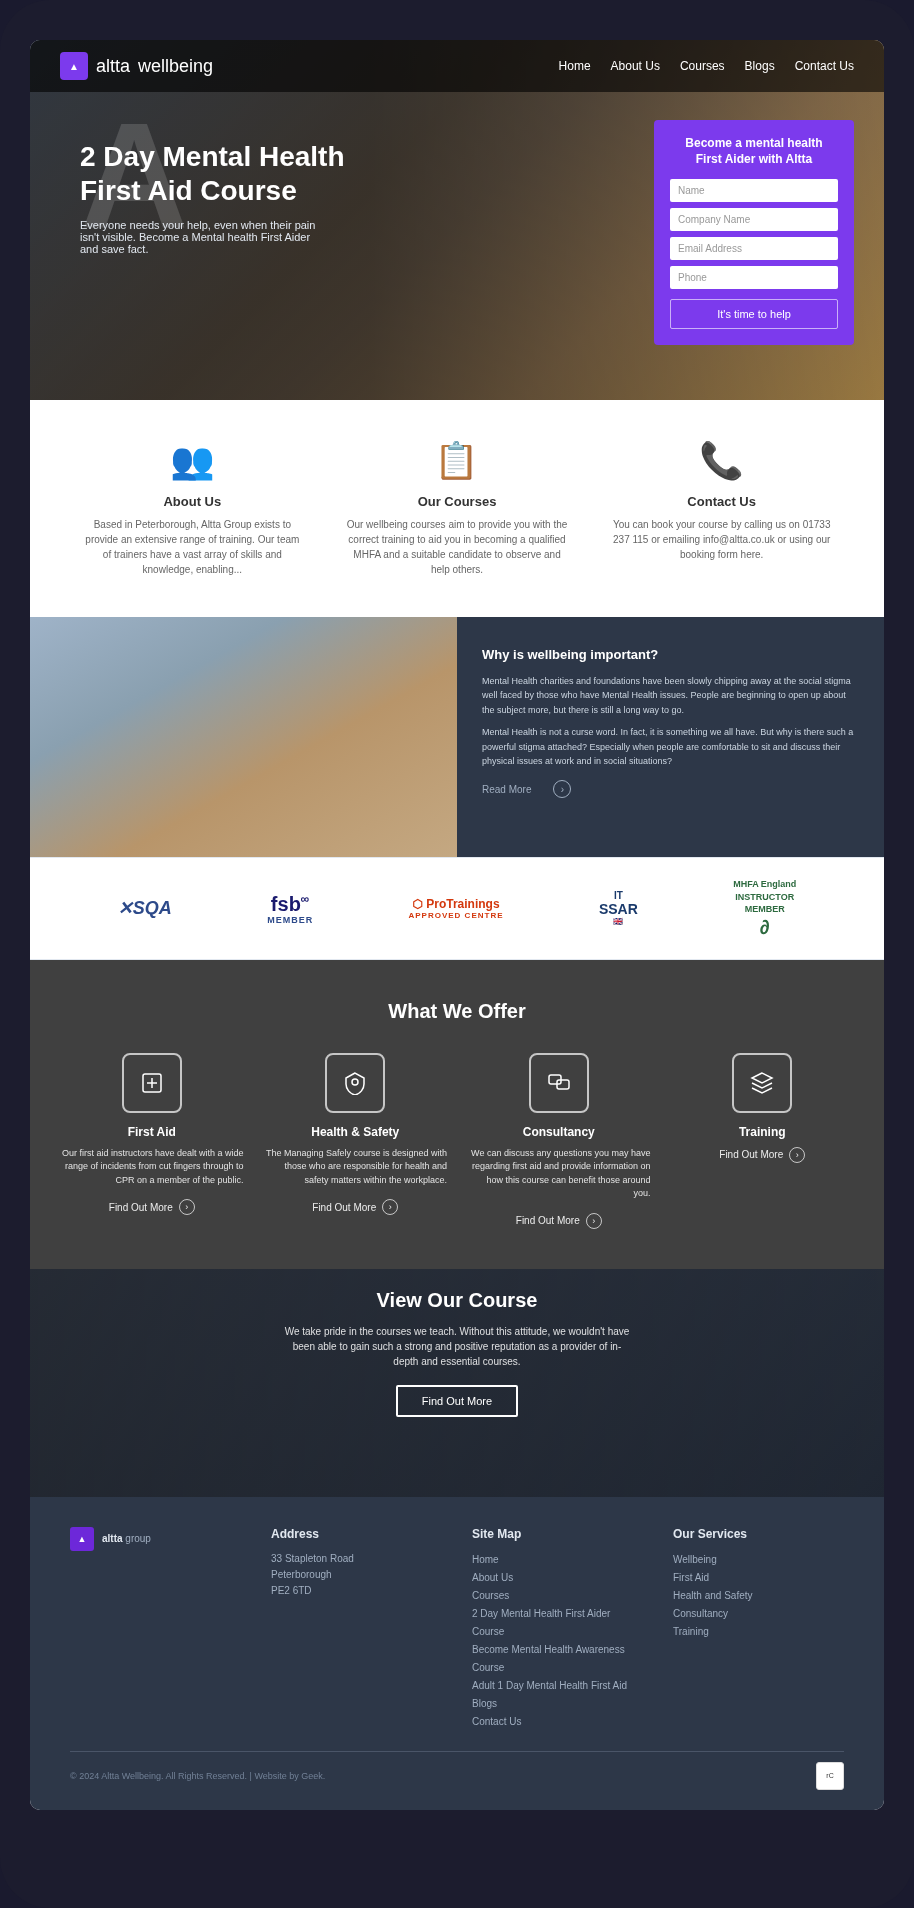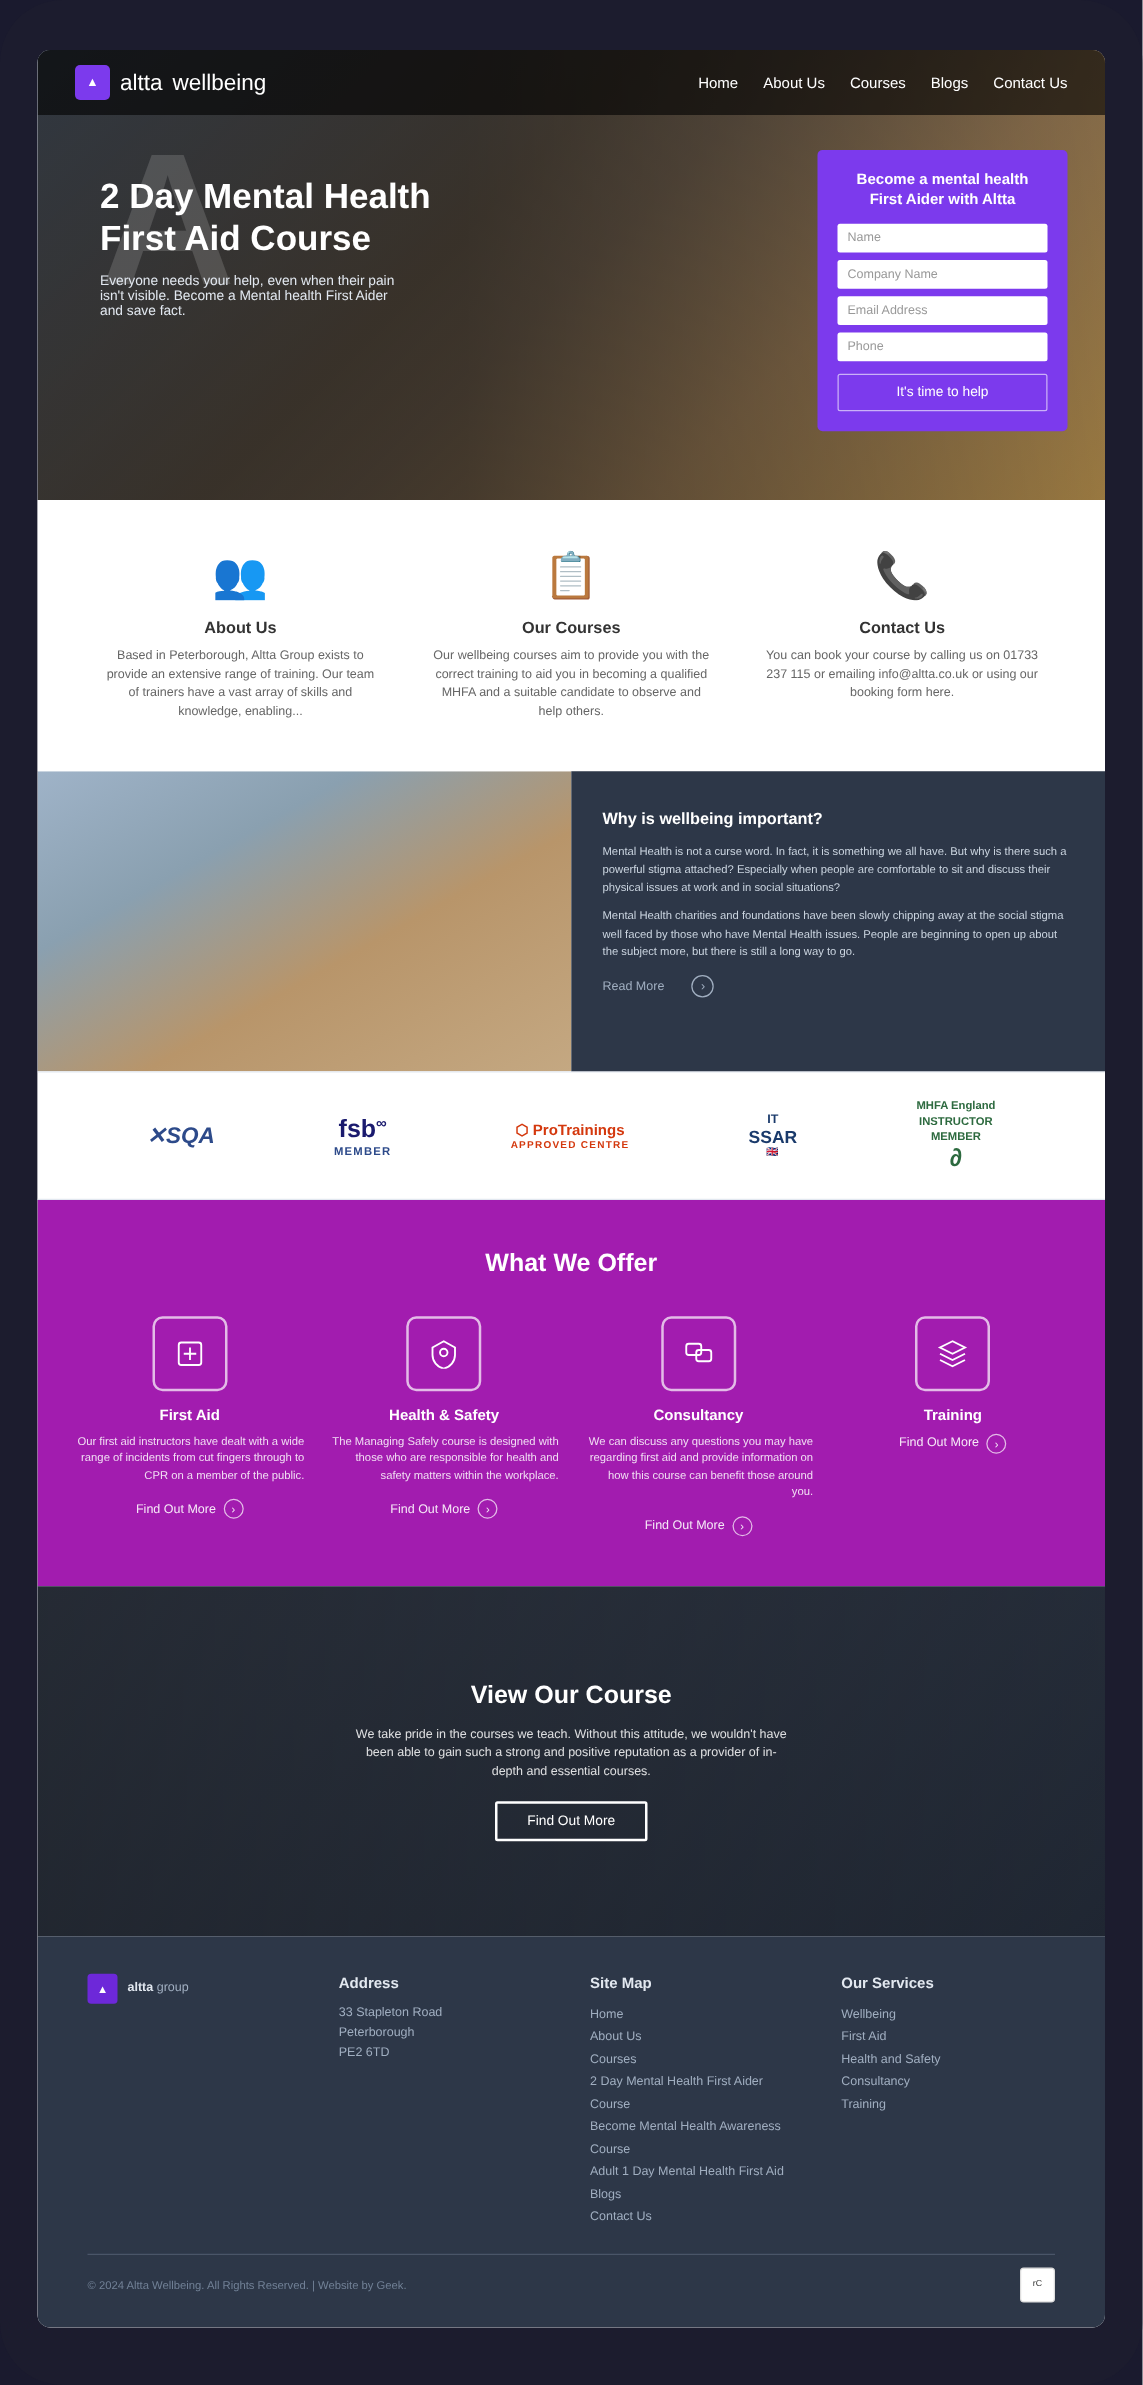--- a/index.html
+++ b/index.html
@@ -232,21 +232,21 @@
     }
     .partner-sqa { color: #2d4a8a; font-size: 18px; font-style: italic; }
     .partner-fsb-sub { color: #2d4a8a; font-size: 9px; font-weight: 700; letter-spacing: 1px; }
     .partner-pro { color: #d4380d; font-size: 12px; font-weight: 700; }
     .partner-pro-sub { color: #666; font-size: 8px; letter-spacing: 1px; }
     .partner-itssar { color: #1a3a6b; font-size: 11px; font-weight: 700; }
     .partner-mhfa { color: #2d6a3f; font-size: 11px; font-weight: 700; }
 
     
     .offer-section {
-      background: #a21caf;
+      background: #404040;
       padding: 40px 30px;
       text-align: center;
     }
     .offer-title {
       color: #fff;
       font-size: 20px;
       font-weight: 700;
       margin-bottom: 30px;
     }
     .offer-grid {
@@ -294,26 +294,25 @@
       width: 16px; height: 16px;
       border-radius: 50%;
       border: 1px solid rgba(255,255,255,0.7);
       display: flex; align-items: center; justify-content: center;
       font-size: 9px;
     }
 
     
     .view-course {
       position: relative;
-      height: 280px;
+      height: 228px;
       background: linear-gradient(135deg, #4a5568 0%, #2d3748 100%);
       display: flex;
       flex-direction: column;
       align-items: center;
-      justify-content: center;
       text-align: center;
       overflow: hidden;
     }
     .view-course-bg {
       position: absolute; inset: 0;
       background: linear-gradient(to right, rgba(0,0,0,0.5) 0%, rgba(0,0,0,0.3) 100%);
     }
     .view-course-content { position: relative; z-index: 2; padding: 20px; }
     .view-course-title {
       color: #fff;
@@ -473,22 +472,22 @@
         <div class="feature-desc">You can book your course by calling us on 01733 237 115 or emailing info@altta.co.uk or using our booking form here.</div>
       </div>
     </div>
 
     <div class="wellbeing-section">
       <div class="wellbeing-img">
         <div class="wellbeing-img-inner"></div>
       </div>
       <div class="wellbeing-content">
         <div class="wellbeing-question">Why is wellbeing important?</div>
+        <p class="wellbeing-text">Mental Health charities and foundations have been slowly chipping away at the social stigma well faced by those who have Mental Health issues. People are beginning to open up about the subject more, but there is still a long way to go.</p>
         <p class="wellbeing-text">Mental Health is not a curse word. In fact, it is something we all have. But why is there such a powerful stigma attached? Especially when people are comfortable to sit and discuss their physical issues at work and in social situations?</p>
-        <p class="wellbeing-text">Mental Health charities and foundations have been slowly chipping away at the social stigma well faced by those who have Mental Health issues. People are beginning to open up about the subject more, but there is still a long way to go.</p>
         <div class="read-more">
           <span>Read More</span>
           <div class="read-more-circle">›</div>
         </div>
       </div>
     </div>
 
     <div class="partners-row">
       <div class="partner-logo partner-sqa">
         ✕<strong>SQA</strong>

